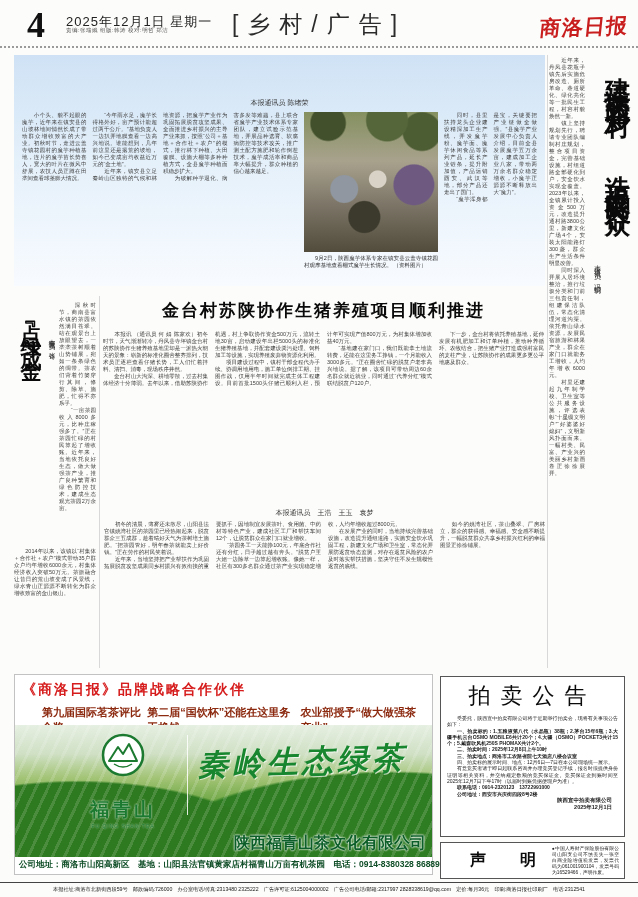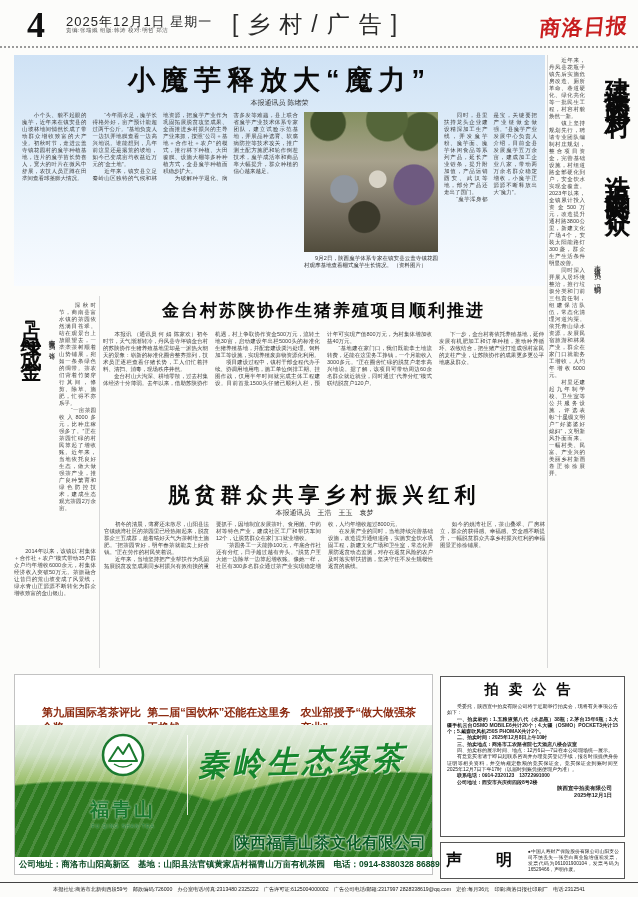--- a/index.html
+++ b/index.html
@@ -69,42 +69,41 @@
       linear-gradient(180deg,#e6efe2 0%,#cfe0c4 22%,#a3c476 40%,#69a440 60%,#418c2c 80%,#2f7a22 100%);}
   .tea-logo{position:absolute;left:52px;top:8px;width:112px;text-align:center;}
   .tea-brand{font-size:19px;font-weight:900;letter-spacing:3px;color:#1b7a2f;text-shadow:0 0 2px #fff;margin-top:16px;}
   .tea-brand-sub{font-size:5px;letter-spacing:1px;color:#1b7a2f;text-shadow:0 0 2px #fff;}
   .tea-divider{position:absolute;left:172px;top:10px;width:1px;height:80px;background:rgba(255,255,255,.85);}
   .tea-slogan{position:absolute;left:182px;top:16px;font-size:31px;font-weight:900;font-style:italic;letter-spacing:4px;color:#17862e;transform:rotate(-2deg);text-shadow:1px 1px 0 rgba(255,255,255,.65);white-space:nowrap;}
   .tea-company{position:absolute;right:6px;bottom:3px;font-size:16px;font-weight:900;color:#0c5f28;text-shadow:0 0 2px #fff,0 0 2px #fff;}
   .tea-addr{left:4px;right:4px;bottom:3px;text-align:center;font-size:8.5px;font-weight:bold;color:#0e4d26;white-space:nowrap;}
   
   .auction{left:440px;top:676px;width:185px;height:161px;border:1px solid #555;background:#fff;box-sizing:border-box;padding:3px 6px;}
-  .auc-title{text-align:center;font-size:14px;font-weight:700;letter-spacing:10px;color:#0a0a0a;margin:1px 0 4px;}
+  .auc-title{text-align:center;font-size:22px;font-weight:400;letter-spacing:10px;color:#0a0a0a;margin:1px 0 4px;}
   .auc-p{font-size:5px;line-height:6.3px;text-align:justify;text-indent:2em;color:#222;}
   .auc-b{font-weight:bold;}
   .auc-sign{text-align:right;font-size:5.5px;font-weight:bold;color:#222;margin-right:6px;line-height:7px;}
   .statement{left:440px;top:842px;width:185px;height:37px;border:1px solid #555;background:#fff;box-sizing:border-box;display:flex;align-items:center;gap:7px;padding:2px 5px;}
-  .st-title{font-size:16px;font-weight:900;letter-spacing:9px;white-space:nowrap;color:#0a0a0a;}
+  .st-title{font-size:16px;font-weight:900;letter-spacing:9px;white-space:nowrap;color:#0a0a0a;margin-left:24px;}
   .st-body{font-size:4.8px;line-height:6px;text-align:justify;color:#222;}
   
   .foot{left:0;right:0;top:882px;border-top:1px solid #444;padding-top:3px;text-align:center;font-size:5.2px;color:#222;white-space:nowrap;}
 </style>
 </head>
 <body>
 
 <div class="abs pg-num">4</div>
 <div class="abs issue-date">2025年12月1日 星期一</div>
 <div class="abs credits">责编:张瑞娥  组版:韩涛  校对:明哲 郑洁</div>
 <div class="abs section-title">[乡村/广告]</div>
 <div class="abs masthead">商洛日报</div>
 <div class="abs head-rule"></div>
 
 <div class="abs main-box">
-  <div class="abs main-title">小魔芋释放大“魔力”</div>
   <div class="abs main-byline">本报通讯员 陈绪荣</div>
   <div class="abs main-bodyrow">
     <div class="bodytext m-left">　　小个头、貌不起眼的魔芋，近年来在镇安县的山坡林地间悄然长成了带动群众增收致富的大产业。初秋时节，走进云盖寺镇花园村的魔芋种植基地，连片的魔芋苗长势喜人，宽大的叶片在微风中舒展，农技人员正蹲在田垄间查看球茎膨大情况。
 　　“今年雨水足，魔芋长得格外好，亩产预计能超过两千公斤。”基地负责人一边扒开地膜查看一边高兴地说。谁能想到，几年前这里还是撂荒的坡地，如今已变成亩均收益近万元的“金土地”。
 　　近年来，镇安县立足秦岭山区独特的气候和林地资源，把魔芋产业作为巩固拓展脱贫攻坚成果、全面推进乡村振兴的主导产业来抓，按照“公司＋基地＋合作社＋农户”的模式，推行林下种植、大田覆膜、设施大棚等多种种植方式，全县魔芋种植面积稳步扩大。
 　　为破解种芋退化、病害多发等难题，县上联合省魔芋产业技术体系专家团队，建立试验示范基地，开展品种选育、软腐病防控等技术攻关，推广测土配方施肥和轮作倒茬技术，魔芋成活率和商品率大幅提升，群众种植的信心越来越足。</div>
     <div class="m-photo-wrap">
       <div class="m-photo"></div>
       <div class="m-caption">　　9月2日，陕西魔芋体系专家在镇安县云盖寺镇花园村观摩基地查看棚式魔芋生长情况。 （资料图片）</div>
     </div>
@@ -138,30 +137,30 @@
 
 <div class="abs l-strip">
   <div class="l-title">点『绿』成『金』</div>
   <div class="l-byline">本报通讯员　张奇</div>
   <div class="l-body bodytext">　　深秋时节，商南县富水镇的茶园依然满目苍翠。站在观景台上放眼望去，一垄垄茶树顺着山势铺展，宛如一条条绿色的绸带。茶农们背着竹篓穿行其间，修剪、除草、施肥，忙得不亦乐乎。
 　　“一亩茶园收入8000多元，比种庄稼强多了。”正在茶园忙碌的村民算起了增收账。近年来，当地依托良好生态，做大做强茶产业，推广良种繁育和绿色防控技术，建成生态观光茶园2万余亩。</div>
   <div class="l-body2 bodytext">　　2014年以来，该镇以“村集体＋合作社＋农户”模式带动35户群众户均年增收6000余元，村集体经济收入突破50万元。茶旅融合让昔日的荒山坡变成了风景线，绿水青山正源源不断转化为群众增收致富的金山银山。</div>
 </div>
 
 <div class="abs tuopin">
-  <div class="abs tp-title">脱贫群众共享乡村振兴红利</div>
   <div class="abs tp-byline">本报通讯员　王浩　王玉　袁梦</div>
   <div class="abs tp-body bodytext">　　初冬的清晨，薄雾还未散尽，山阳县法官镇姚湾社区的茶园里已经热闹起来，脱贫群众三五成群，趁着晴好天气为茶树培土施肥。“把茶园管好，明年春茶就能卖上好价钱。”正在劳作的村民笑着说。
 　　近年来，当地坚持把产业帮扶作为巩固拓展脱贫攻坚成果同乡村振兴有效衔接的重要抓手，因地制宜发展茶叶、食用菌、中药材等特色产业，建成社区工厂和帮扶车间12个，让脱贫群众在家门口就业增收。
 　　“茶园务工一天能挣100元，年底合作社还有分红，日子越过越有奔头。”脱贫户王大姐一边除草一边算起增收账。像她一样，社区有300多名群众通过茶产业实现稳定增收，人均年增收超过8000元。
 　　在发展产业的同时，当地持续完善基础设施，改造提升通组道路，实施安全饮水巩固工程，新建文化广场和卫生室，常态化开展防返贫动态监测，对存在返贫风险的农户及时落实帮扶措施，坚决守住不发生规模性返贫的底线。
 　　如今的姚湾社区，茶山叠翠、厂房林立，群众的获得感、幸福感、安全感不断提升，一幅脱贫群众共享乡村振兴红利的幸福图景正徐徐铺展。</div>
 </div>
 
 <div class="abs tea-ad">
+  <div class="abs tea-header">《商洛日报》品牌战略合作伙伴</div>
   <div class="abs tea-awards">
     <span>第九届国际茗茶评比金奖</span>
     <span>第二届“国饮杯”还能在这里务工挣钱</span>
     <span>农业部授予“做大做强茶产业”</span>
   </div>
   <div class="abs tea-field">
     <div class="tea-logo">
       <svg width="44" height="44" viewBox="0 0 44 44">
         <circle cx="22" cy="22" r="20" fill="#ffffff" stroke="#1b7a2f" stroke-width="2.5"></circle>
         <path d="M8 28 L17 14 L22 21 L28 11 L36 28 Z" fill="none" stroke="#1b7a2f" stroke-width="2" stroke-linejoin="round"></path>

